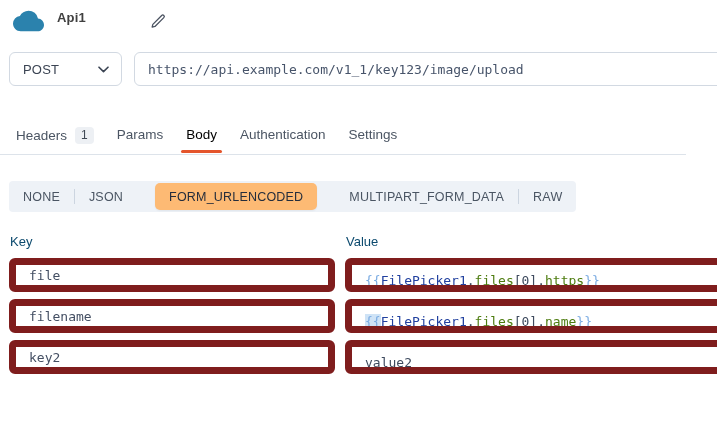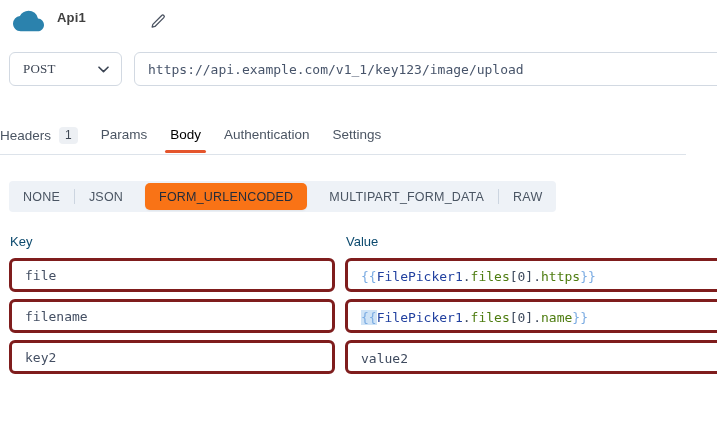--- a/index.html
+++ b/index.html
@@ -12,35 +12,35 @@
   
   .app-icon { position:absolute; left:13px; top:8px; }
   .page-title { position:absolute; left:57px; top:10px; font-size:13px; font-weight:700; color:#404040; letter-spacing:.2px; }
   .edit-btn { position:absolute; left:147px; top:10px; width:22px; height:22px; display:flex; align-items:center; justify-content:center; cursor:pointer; background:none; border:none; }
 
   
   .method-select {
     position:absolute; left:9px; top:52px; width:113px; height:34px;
     border:1px solid #d2d9e2; border-radius:6px; background:#fff;
     display:flex; align-items:center; justify-content:space-between;
-    padding:0 12px 0 13px; cursor:pointer;font-family:Liberation Serif, serif;
+    padding:0 12px 0 13px; cursor:pointer;
   }
   .method-select .method-label { font-size:13px; color:#3b4453; letter-spacing:.2px; }
   .url-input {
     position:absolute; left:134px; top:52px; width:600px; height:34px;
     border:1px solid #d2d9e2; border-radius:6px; background:#fff;
     font-family:"DejaVu Sans Mono", monospace; font-size:13px; color:#47546a;
     padding:0 13px; outline:none;
   }
 
   
   .tab-bar {
     position:absolute; left:0; top:127px; width:686px;
     display:flex; align-items:flex-start; gap:23px;
-    border-bottom:1px solid #dde3ea; height:28px;
+    padding-left:16px; border-bottom:1px solid #dde3ea; height:28px;
   }
   .tab { position:relative; font-size:13.5px; color:#4b5563; padding-bottom:10px; cursor:pointer; display:flex; align-items:center; }
   .tab.active { color:#000000; }
   .tab.active::after {
     content:""; position:absolute; left:-5px; right:-5px; bottom:-1px;
     height:3px; background:var(--accent); border-radius:2px;
   }
   .badge {
     margin-left:8px; background:#edf0f4; color:#3f4854; border-radius:4px;
     font-size:12px; padding:2px 6px 3px; line-height:1;
@@ -50,33 +50,33 @@
   .seg {
     position:absolute; left:9px; top:181px; height:31px;
     background:#eef2f7; border-radius:4px;
     display:inline-flex; align-items:center;
   }
   .seg-opt {
     display:flex; align-items:center; height:100%; padding:0 14px;
     font-size:12.5px; color:#4a5563; cursor:pointer; white-space:nowrap; letter-spacing:.2px;
   }
   .seg-opt.selected {
-    background:#f97316; height:27px; border-radius:5px; color:#242d3c;
-    box-shadow:0 1px 2px rgba(20,30,50,.06); margin:0 8px;
+    background:#fdba74; height:27px; border-radius:5px; color:#242d3c;
+    box-shadow:0 1px 2px rgba(20,30,50,.06); margin:0 18px;
   }
   .seg-divider { width:1px; height:15px; background:#ccd5e0; }
 
   
   .col-label { position:absolute; font-size:13px; color:#0c4a6e; }
   .col-label.key { left:10px; top:234px; }
   .col-label.value { left:346px; top:234px; }
   .form-rows { position:absolute; left:9px; top:258px; width:720px; }
   .form-row { display:flex; gap:10px; margin-bottom:7px; }
   .field {
-    height:34px; border:3px solid #7f1d1d; border-radius:6px; background:#fff;
+    height:34px; border:7px solid #7f1d1d; border-radius:6px; background:#fff;
     font-family:"DejaVu Sans Mono", monospace; font-size:13px; color:#444f63;
     padding:0 13px; outline:none;
   }
   .key-field { width:326px; }
   .value-field { width:380px; line-height:32px; white-space:nowrap; overflow:hidden; cursor:text; }
   .tok-brace { color:#7aabe2; }
   .tok-hl { background:#cfe3f6; }
   .tok-entity { color:#21409f; }
   .tok-prop { color:#4d7c0f; }
   .tok-plain { color:#3e4a5e; }

